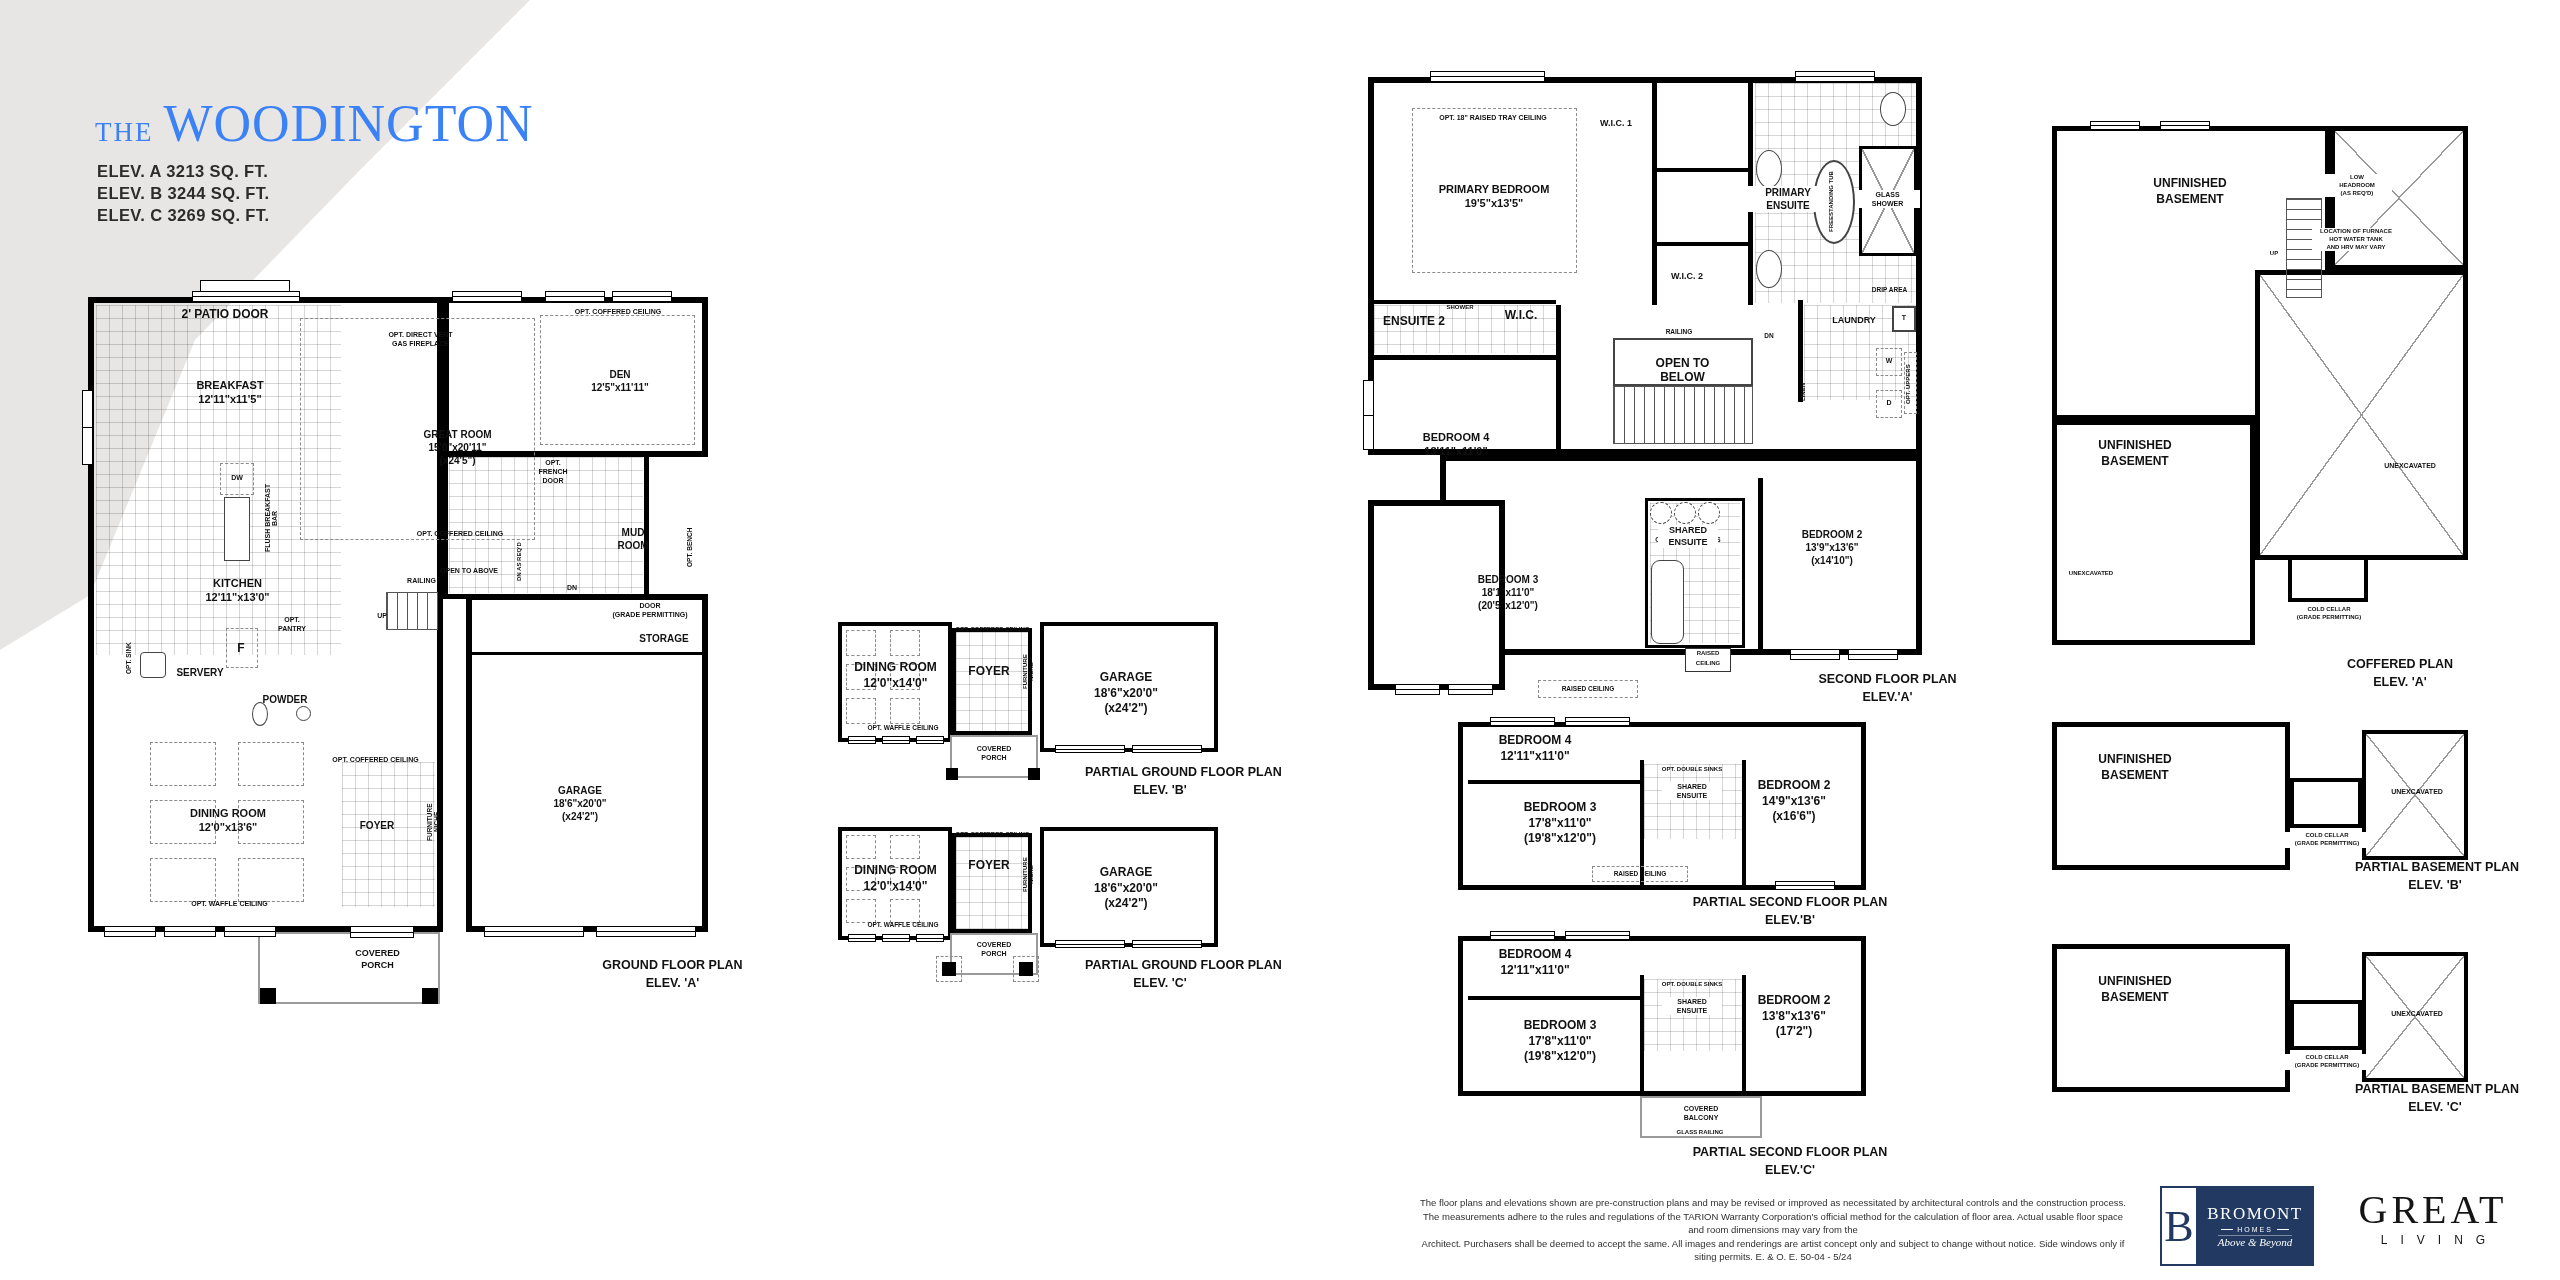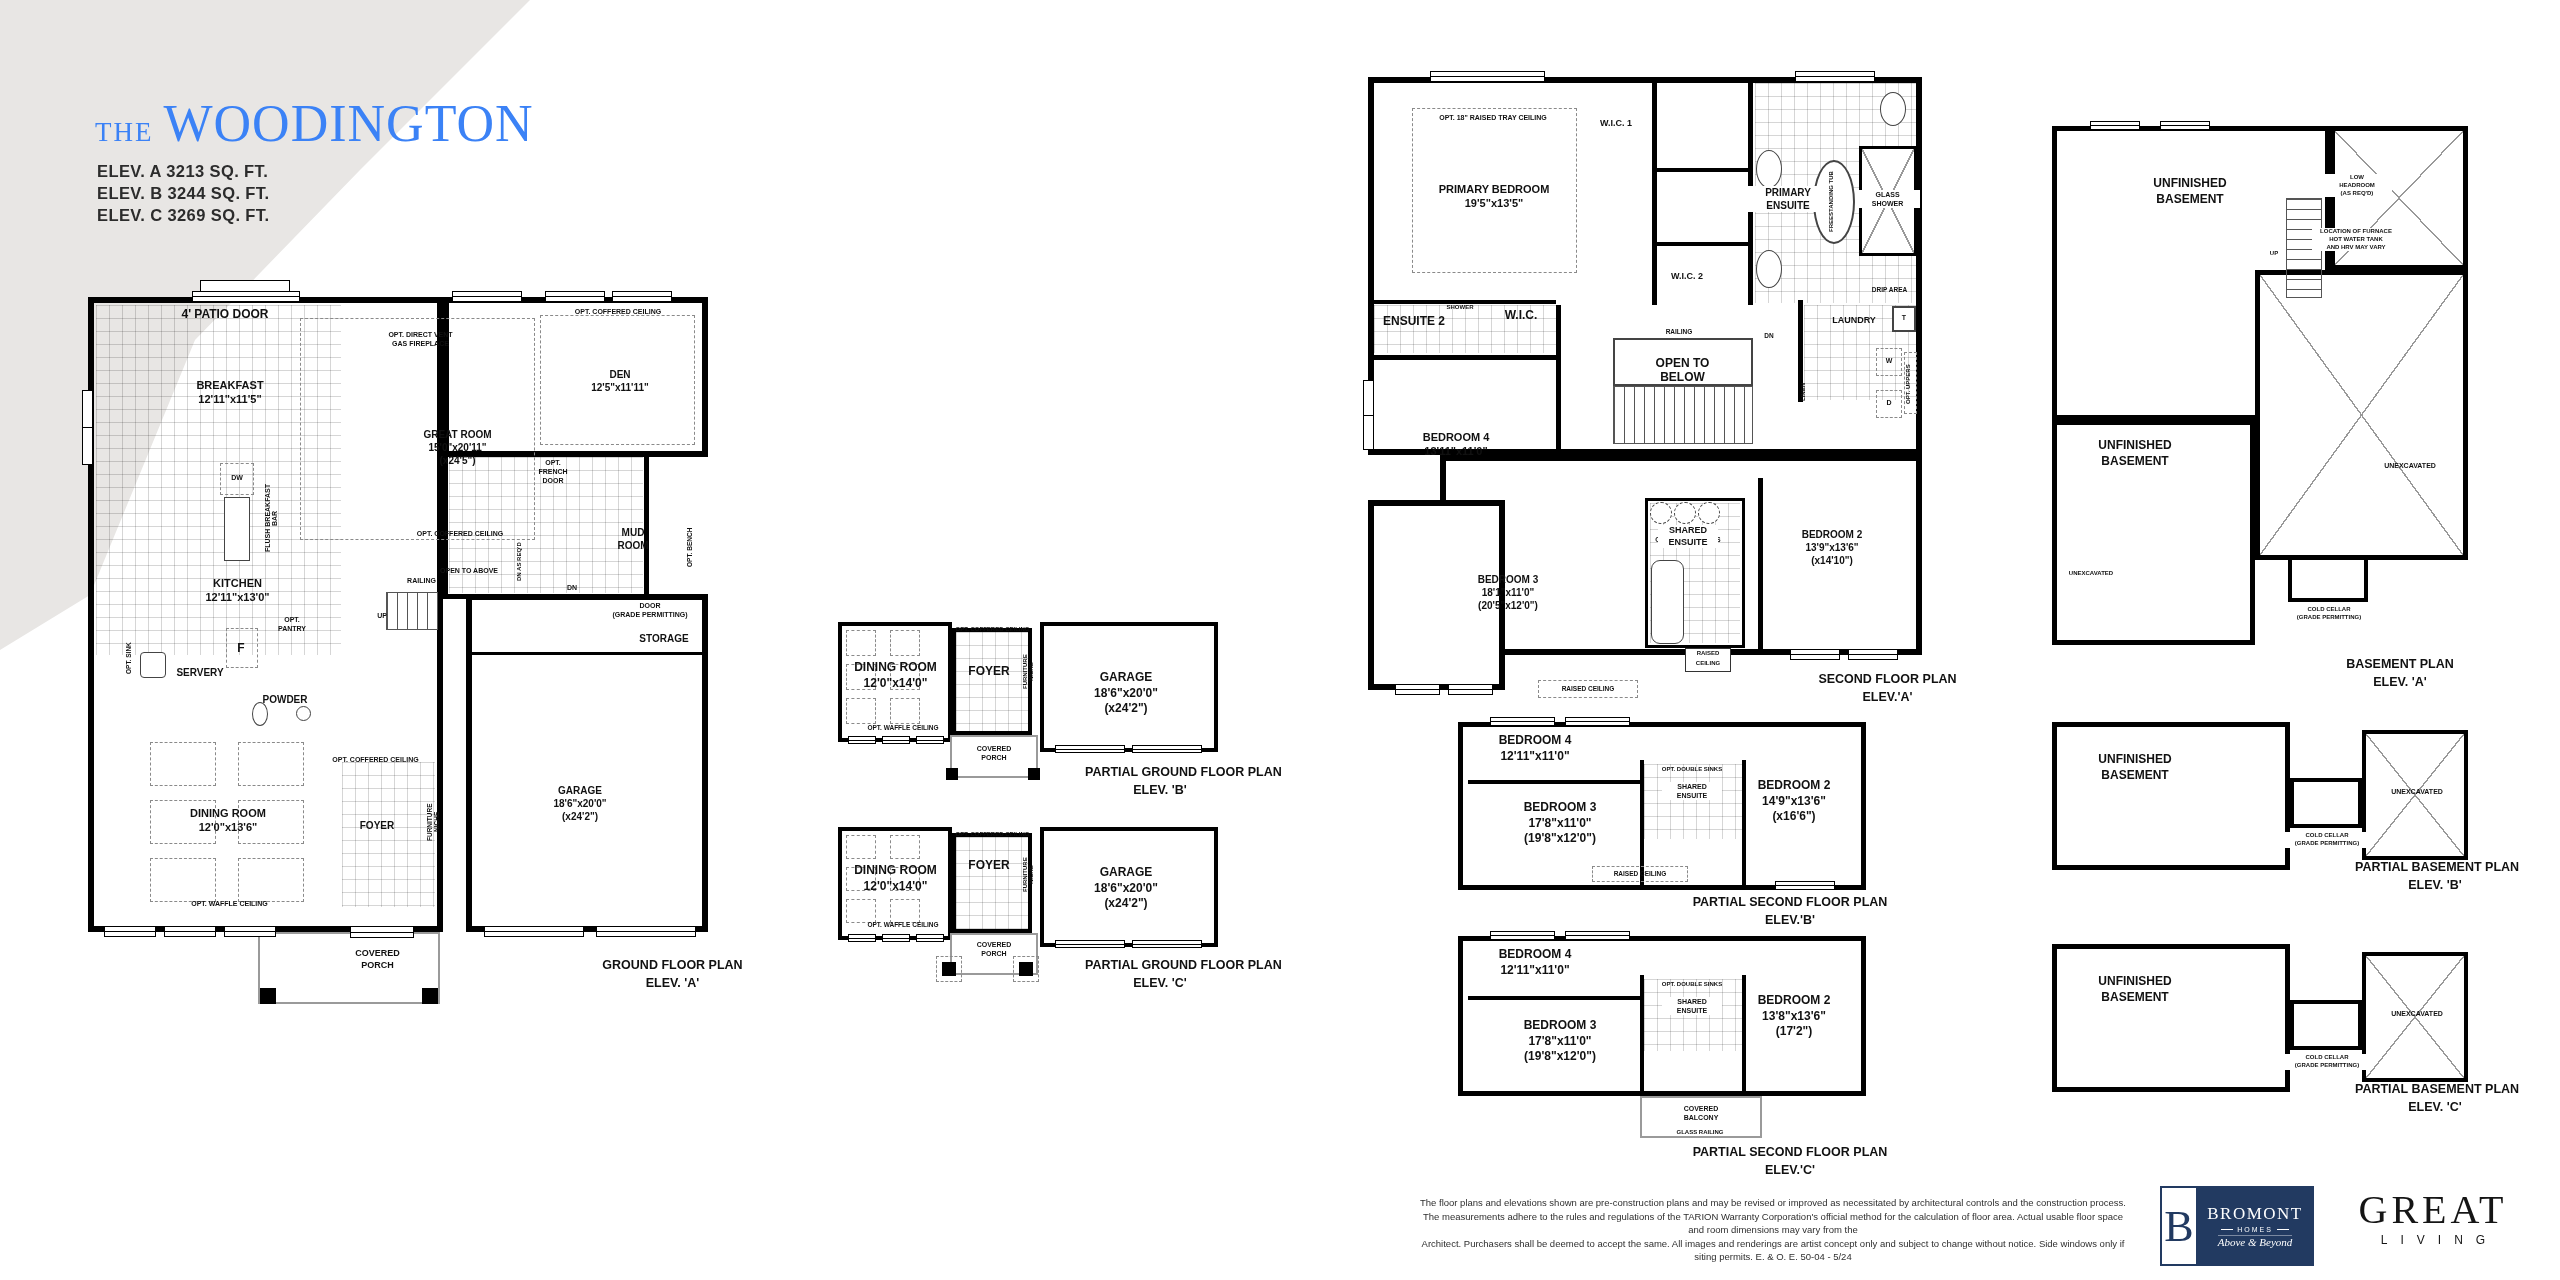--- a/index.html
+++ b/index.html
@@ -99,21 +99,21 @@
     <div class="win" style="left:545px;top:291px;width:60px;height:11px"></div>
     <div class="win" style="left:612px;top:291px;width:60px;height:11px"></div>
     <div class="win" style="left:82px;top:390px;width:11px;height:75px"></div>
     <div class="win" style="left:104px;top:926px;width:52px;height:11px"></div>
     <div class="win" style="left:164px;top:926px;width:52px;height:11px"></div>
     <div class="win" style="left:224px;top:926px;width:52px;height:11px"></div>
     <div class="win" style="left:350px;top:926px;width:64px;height:12px"></div>
     <div class="win" style="left:484px;top:926px;width:100px;height:11px"></div>
     <div class="win" style="left:596px;top:926px;width:100px;height:11px"></div>
 
-    <div class="lb f8" style="left:180px;top:307px;width:90px">4' PATIO DOOR</div>
+    <div class="lb f8" style="left:180px;top:307px;width:90px">2' PATIO DOOR</div>
     <div class="lb f11" style="left:165px;top:378px;width:130px">
       <span>BREAKFAST</span>
       <span>12'11"x11'5"</span>
     </div>
     <div class="lb f7" style="left:378px;top:330px;width:85px">
       <span>OPT. DIRECT VENT</span>
       <span>GAS FIREPLACE</span>
     </div>
     <div class="lb f10" style="left:385px;top:428px;width:145px">
       <span>GREAT ROOM</span>
@@ -474,21 +474,21 @@
       <span>UNFINISHED</span>
       <span>BASEMENT</span>
     </div>
     <div class="lb f7 bgw" style="left:2355px;top:462px;width:110px">UNEXCAVATED</div>
     <div class="lb f6" style="left:2056px;top:570px;width:70px">UNEXCAVATED</div>
     <div class="lb f6 bgw" style="left:2284px;top:606px;width:90px">
       <span>COLD CELLAR</span>
       <span>(GRADE PERMITTING)</span>
     </div>
     <div class="cap" style="left:2330px;top:655px;width:140px">
-      <span>BASEMENT PLAN</span>
+      <span>COFFERED PLAN</span>
       <span>ELEV. 'A'</span>
     </div>
   </div>
 
   <div>
     <div class="wall" style="left:2052px;top:722px;width:238px;height:148px;border-width:5px"></div>
     <div class="xbox" style="left:2362px;top:730px;width:106px;height:130px"></div>
     <div class="wall" style="left:2290px;top:778px;width:72px;height:50px;border-width:4px"></div>
     <div class="lb f8" style="left:2080px;top:752px;width:110px">
       <span>UNFINISHED</span>

